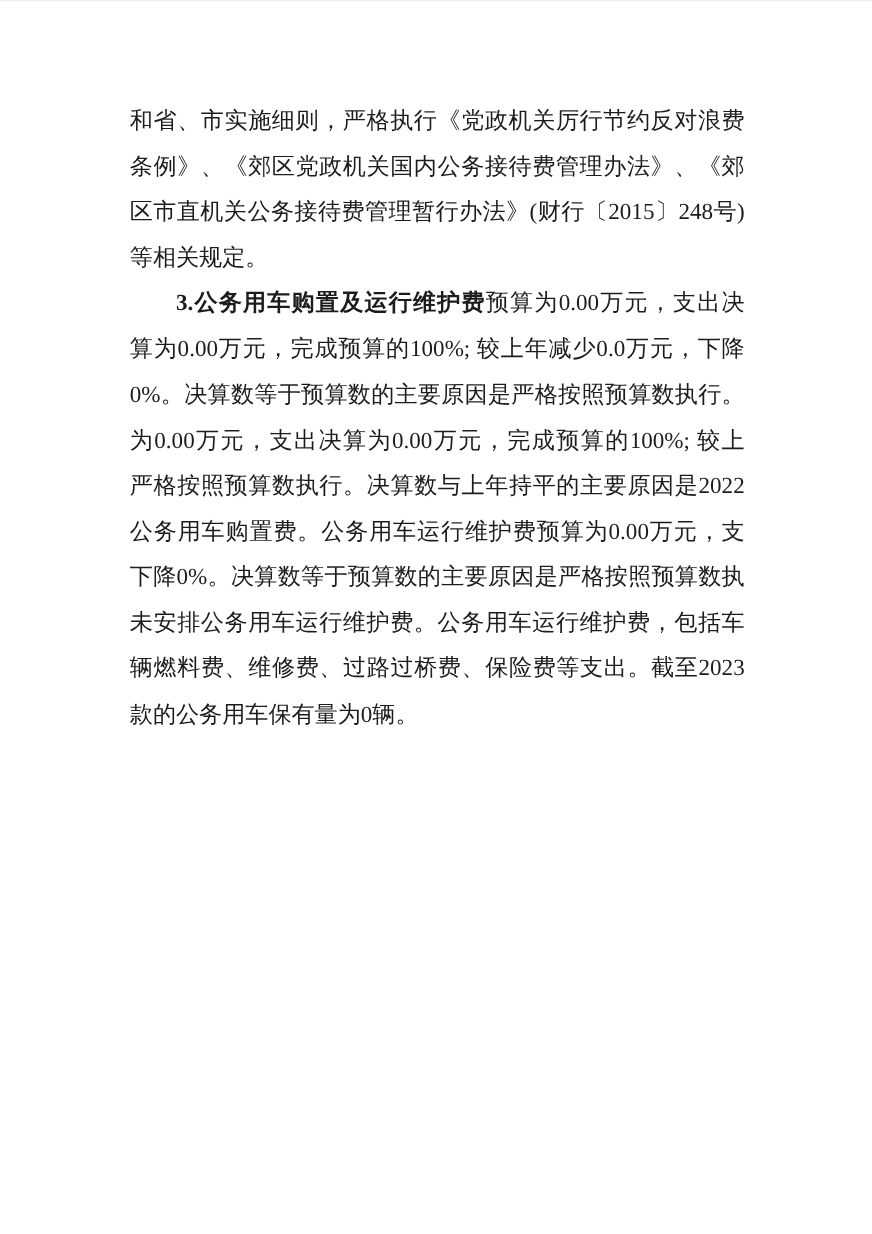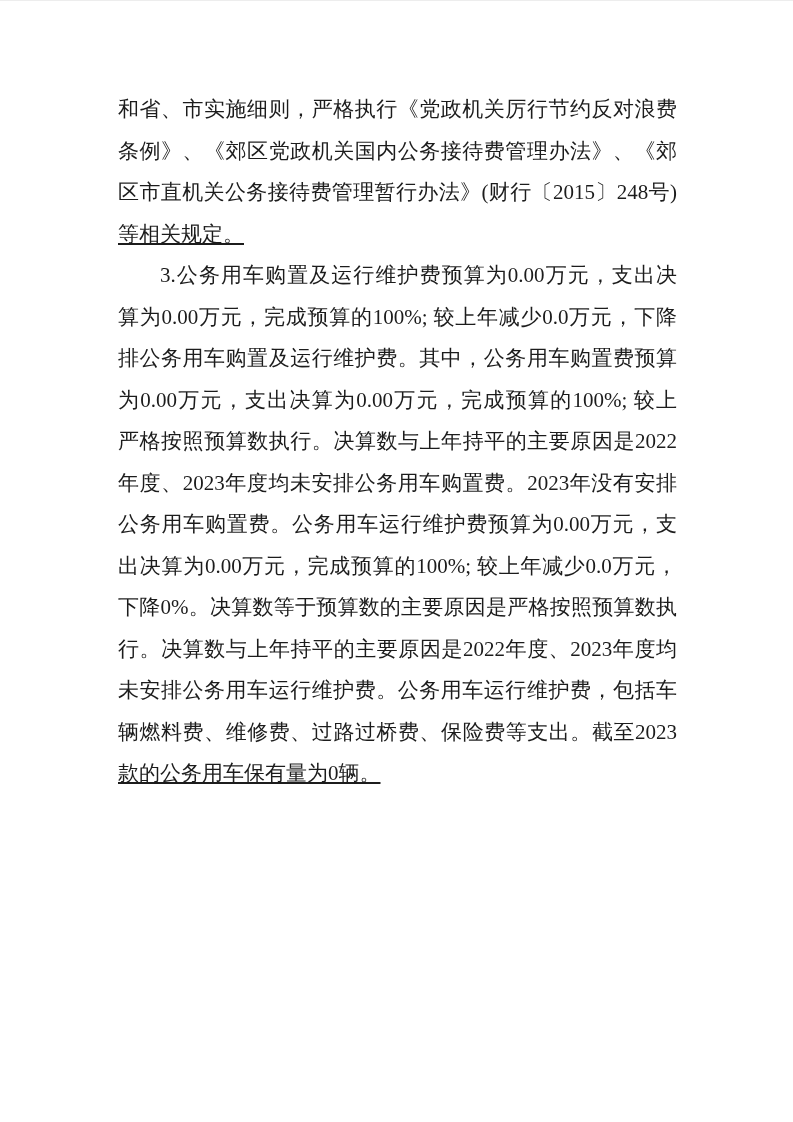--- a/index.html
+++ b/index.html
@@ -32,49 +32,45 @@
     height: 41.5px;
     line-height: 41.5px;
     font-size: 21px;
     white-space: nowrap;
     text-align: justify;
     text-align-last: justify;
     overflow: visible;
   }
   .line.last {
     text-align-last: left;
-    text-decoration: underline;
   }
   .line.indent {
     text-indent: 42px;
   }
   .b {
-    font-weight: normal;
+    font-weight: bold;
   }
 </style>
 </head>
 <body>
 
 <div class="page">
   <div class="text-block">
       <div class="paragraph">
         <div class="line"><span class="">和省、市实施细则，严格执行《党政机关厉行节约反对浪费</span></div>
         <div class="line"><span class="">条例》、《郊区党政机关国内公务接待费管理办法》、《郊</span></div>
         <div class="line"><span class="">区市直机关公务接待费管理暂行办法》(财行〔2015〕248号)</span></div>
         <div class="line last"><span class="">等相关规定。</span></div>
       </div>
       <div class="paragraph">
         <div class="line indent"><span class="b">3.公务用车购置及运行维护费</span><span class="">预算为0.00万元，支出决</span></div>
         <div class="line"><span class="">算为0.00万元，完成预算的100%; 较上年减少0.0万元，下降</span></div>
-        <div class="line"><span class="">排公务用车购置及运行维护费。其中，公务用车购置费预算</span></div>
+        <div class="line"><span class="">0%。决算数等于预算数的主要原因是严格按照预算数执行。</span></div>
         <div class="line"><span class="">为0.00万元，支出决算为0.00万元，完成预算的100%; 较上</span></div>
         <div class="line"><span class="">严格按照预算数执行。决算数与上年持平的主要原因是2022</span></div>
-        <div class="line"><span class="">年度、2023年度均未安排公务用车购置费。2023年没有安排</span></div>
         <div class="line"><span class="">公务用车购置费。公务用车运行维护费预算为0.00万元，支</span></div>
-        <div class="line"><span class="">出决算为0.00万元，完成预算的100%; 较上年减少0.0万元，</span></div>
         <div class="line"><span class="">下降0%。决算数等于预算数的主要原因是严格按照预算数执</span></div>
-        <div class="line"><span class="">行。决算数与上年持平的主要原因是2022年度、2023年度均</span></div>
         <div class="line"><span class="">未安排公务用车运行维护费。公务用车运行维护费，包括车</span></div>
         <div class="line"><span class="">辆燃料费、维修费、过路过桥费、保险费等支出。截至2023</span></div>
         <div class="line last"><span class="">款的公务用车保有量为0辆。</span></div>
       </div>
     </div>
 </div>
 
 </body></html>

